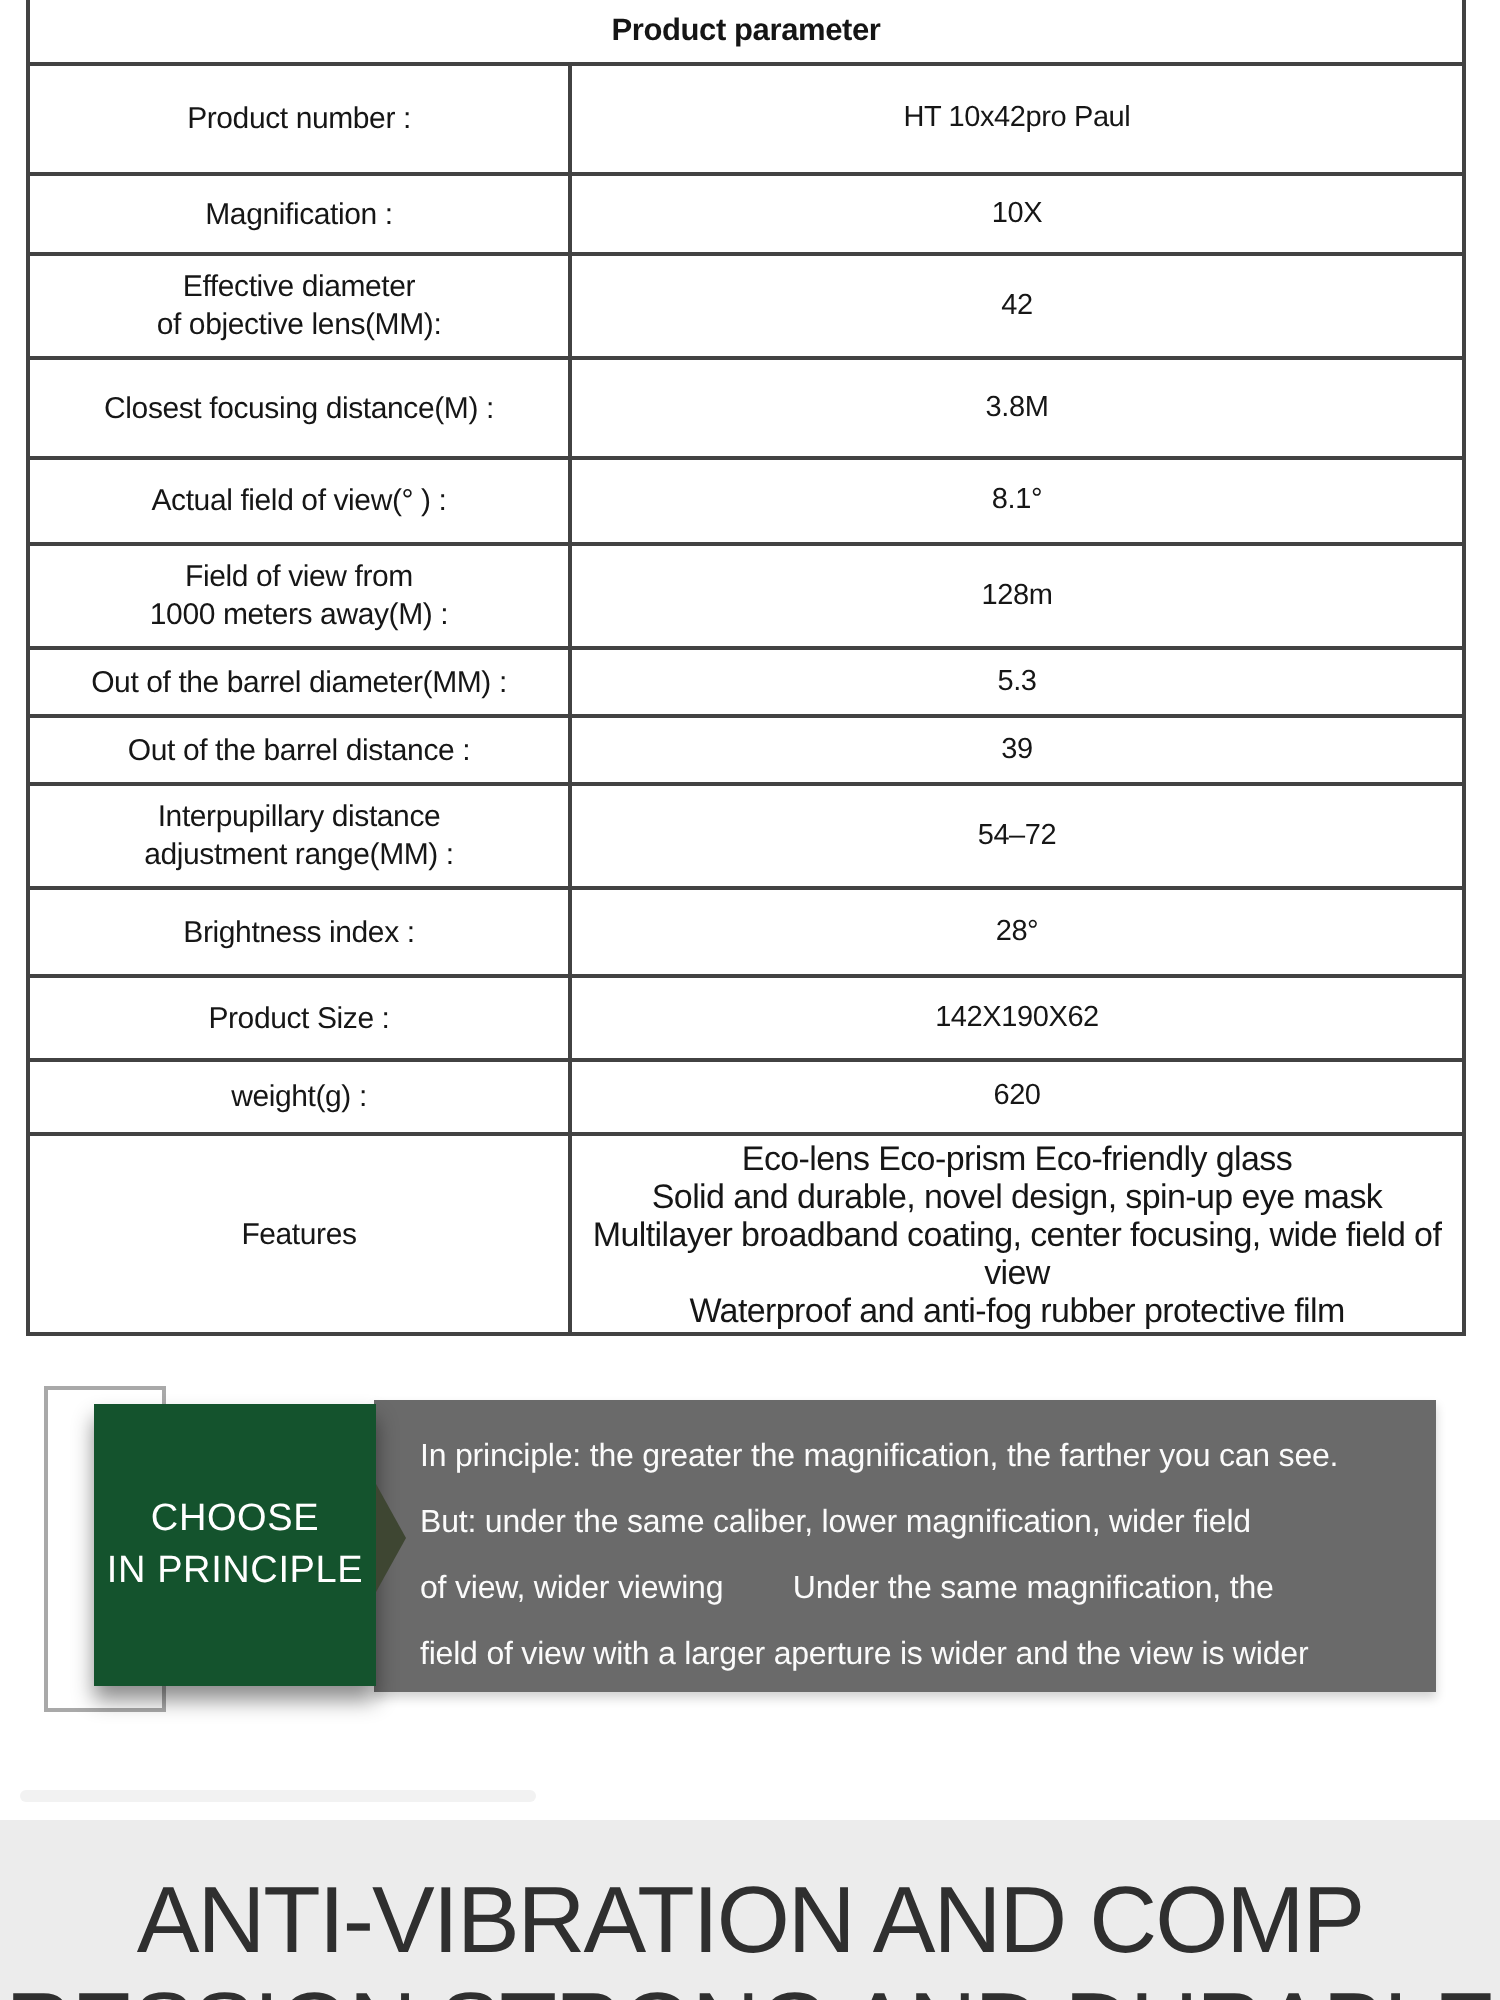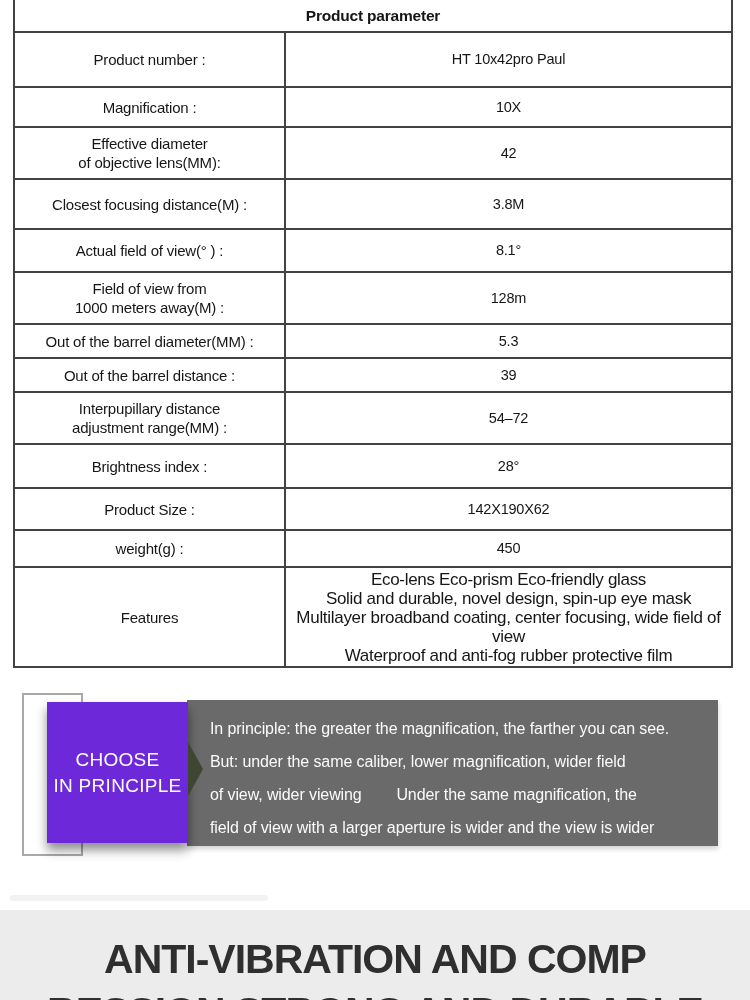--- a/index.html
+++ b/index.html
@@ -39,21 +39,21 @@
     background:#6a6a6a; z-index:2;
     box-shadow:0 3px 5px rgba(0,0,0,0.18);
   }
   .gray-box .principle-text {
     display:block; padding:12px 0 0 23px;
     color:#fbfbfb; font-size:16px; line-height:33px;
     white-space:pre-wrap; letter-spacing:-0.1px;
   }
   .olive-box {
     position:absolute; left:47px; top:702px; width:141px; height:141px;
-    background:#6d28d9; z-index:3;
+    background:#14532d; z-index:3;
     box-shadow:0 7px 10px rgba(0,0,0,0.45);
     display:flex; flex-direction:column; align-items:center; justify-content:center;
   }
   .olive-arrow {
     position:absolute; left:188px; top:742px; z-index:3;
     width:0; height:0;
     border-top:27px solid transparent;
     border-bottom:27px solid transparent;
     border-left:15px solid #3e4632;
   }
@@ -68,21 +68,21 @@
     background:#f2f2f2; border-radius:3px; z-index:1;
   }
 
   
   .bottom-band {
     position:absolute; left:0; top:910px; width:750px; height:90px;
     background:#ececec; overflow:visible;
   }
   .banner-title {
     margin:0; padding-top:24px; text-align:center;
-    font-size:41px; line-height:51px; font-weight:700;
+    font-size:47px; line-height:51px; font-weight:400;
     color:#2f2f2f; letter-spacing:-1px; white-space:nowrap;
   }
 </style>
 </head>
 <body>
 
 <div class="spec-table">
   <div class="t-header">Product parameter</div>
 
   <div class="t-row" style="height:53px">
@@ -127,21 +127,21 @@
   <div class="t-row" style="height:42px">
     <div class="t-cell t-label">Brightness index :</div>
     <div class="t-cell t-value">28°</div>
   </div>
   <div class="t-row" style="height:40px">
     <div class="t-cell t-label">Product Size :</div>
     <div class="t-cell t-value">142X190X62</div>
   </div>
   <div class="t-row" style="height:35px">
     <div class="t-cell t-label">weight(g) :</div>
-    <div class="t-cell t-value">450</div>
+    <div class="t-cell t-value">620</div>
   </div>
   <div class="t-row features" style="height:98px">
     <div class="t-cell t-label">Features</div>
     <div class="t-cell t-value">Eco-lens Eco-prism Eco-friendly glass
 Solid and durable, novel design, spin-up eye mask
 Multilayer broadband coating, center focusing, wide field of view
 Waterproof and anti-fog rubber protective film</div>
   </div>
 </div>
 

